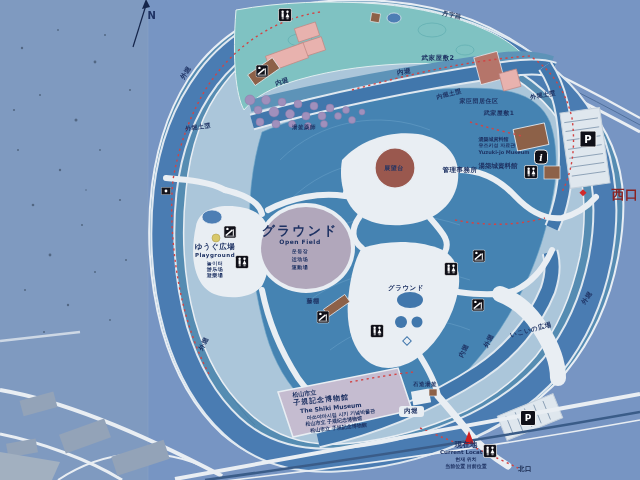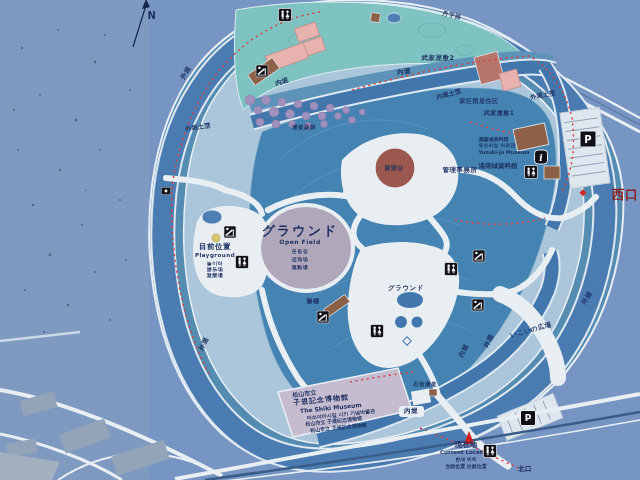--- a/index.html
+++ b/index.html
@@ -311,21 +311,21 @@
 
 <div class="lbl" style="left:304px;top:128px;font-size:5.5px">湯釜薬師</div>
 <div class="lbl" style="left:394px;top:168px;font-size:6px">展望台</div>
 
 <div class="lbl" style="left:300px;top:230px;font-size:13px;letter-spacing:2px">グラウンド</div>
 <div class="lbl" style="left:300px;top:242px;font-size:6px">Open Field</div>
 <div class="lbl" style="left:300px;top:251px;font-size:5px">운동장</div>
 <div class="lbl" style="left:300px;top:259px;font-size:5px">运动场</div>
 <div class="lbl" style="left:300px;top:267px;font-size:5px">運動場</div>
 
-<div class="lbl" style="left:215px;top:247px;font-size:7.5px">目前位置</div>
+<div class="lbl" style="left:215px;top:247px;font-size:7.5px">ゆうぐ広場</div>
 <div class="lbl" style="left:215px;top:256px;font-size:5.5px">Playground</div>
 <div class="lbl" style="left:215px;top:263px;font-size:5px">놀이터</div>
 <div class="lbl" style="left:215px;top:269px;font-size:5px">游乐场</div>
 <div class="lbl" style="left:215px;top:275px;font-size:5px">遊樂場</div>
 
 <div class="lbl" style="left:406px;top:288px">グラウンド</div>
 <div class="lbl" style="left:313px;top:301px;font-size:6px">藤棚</div>
 <div class="lbl" style="left:531px;top:330px;transform:translate(-50%,-50%) rotate(-15deg)">いこいの広場</div>
 <div class="lbl" style="left:425px;top:385px;font-size:5.5px">石造湯釜</div>
 

